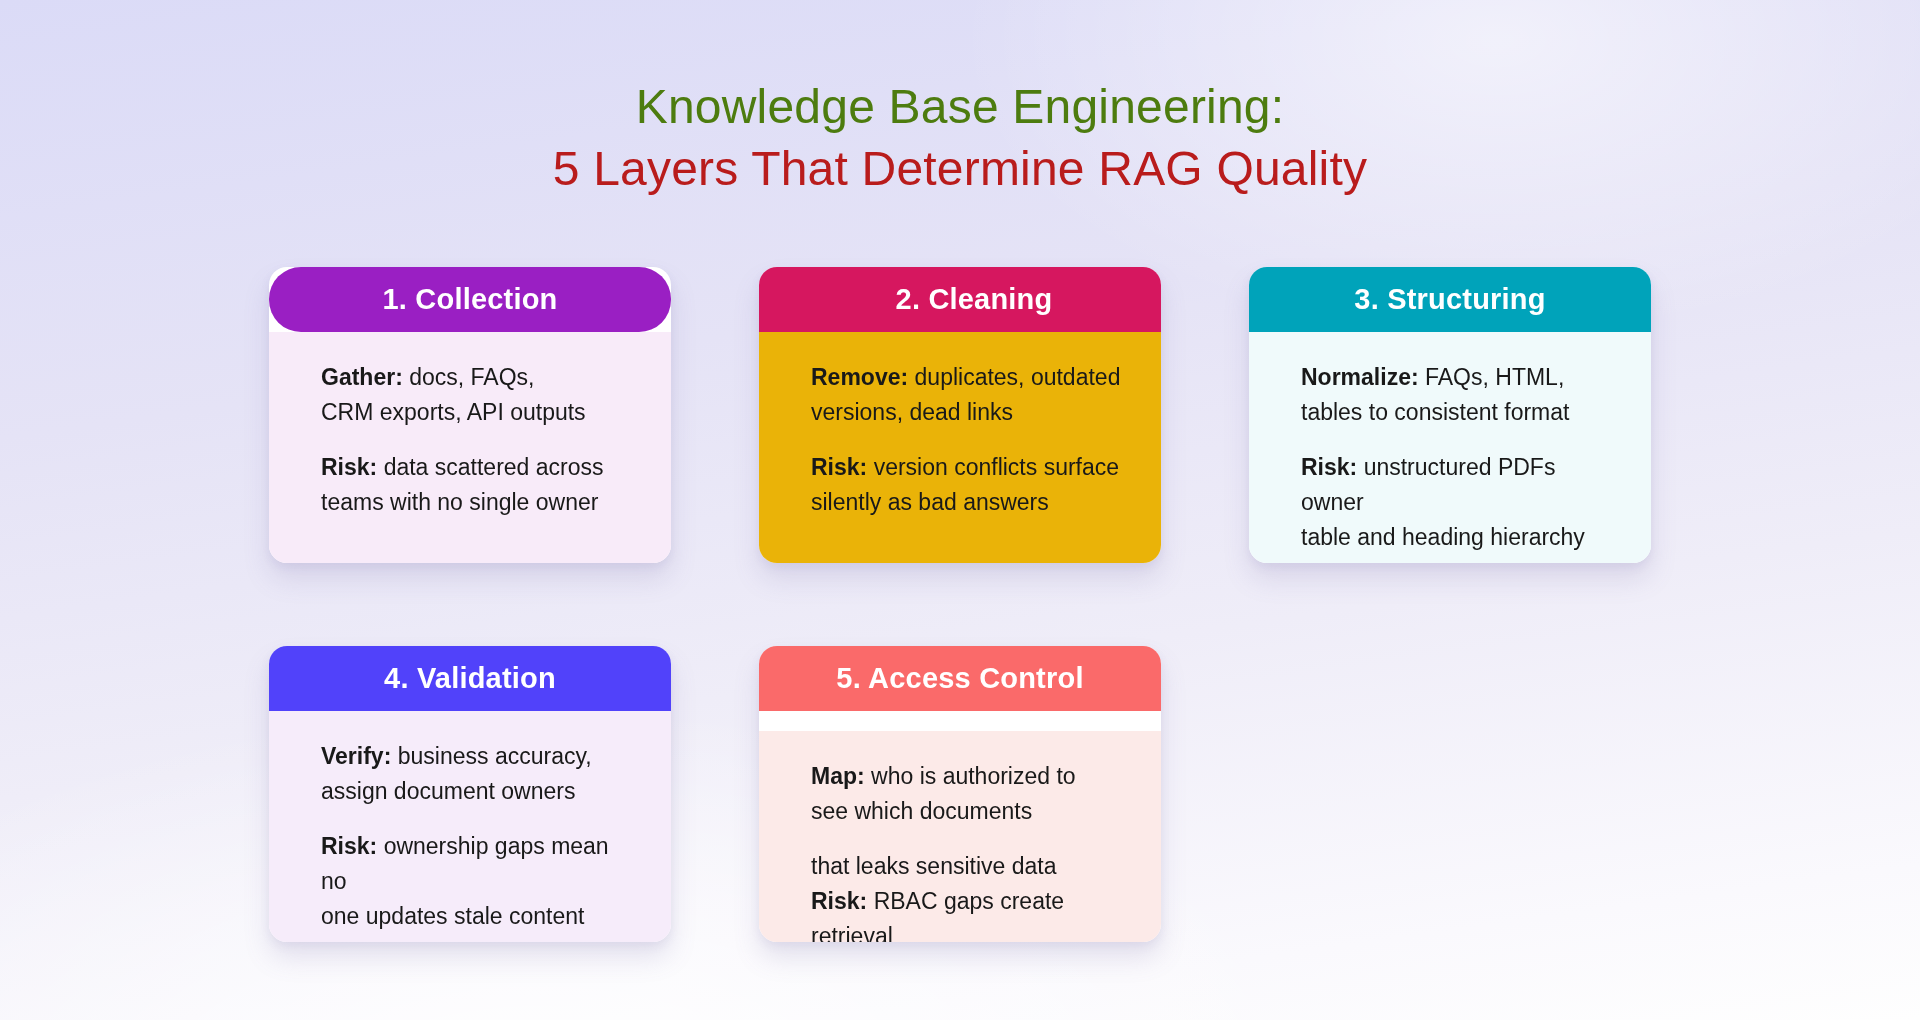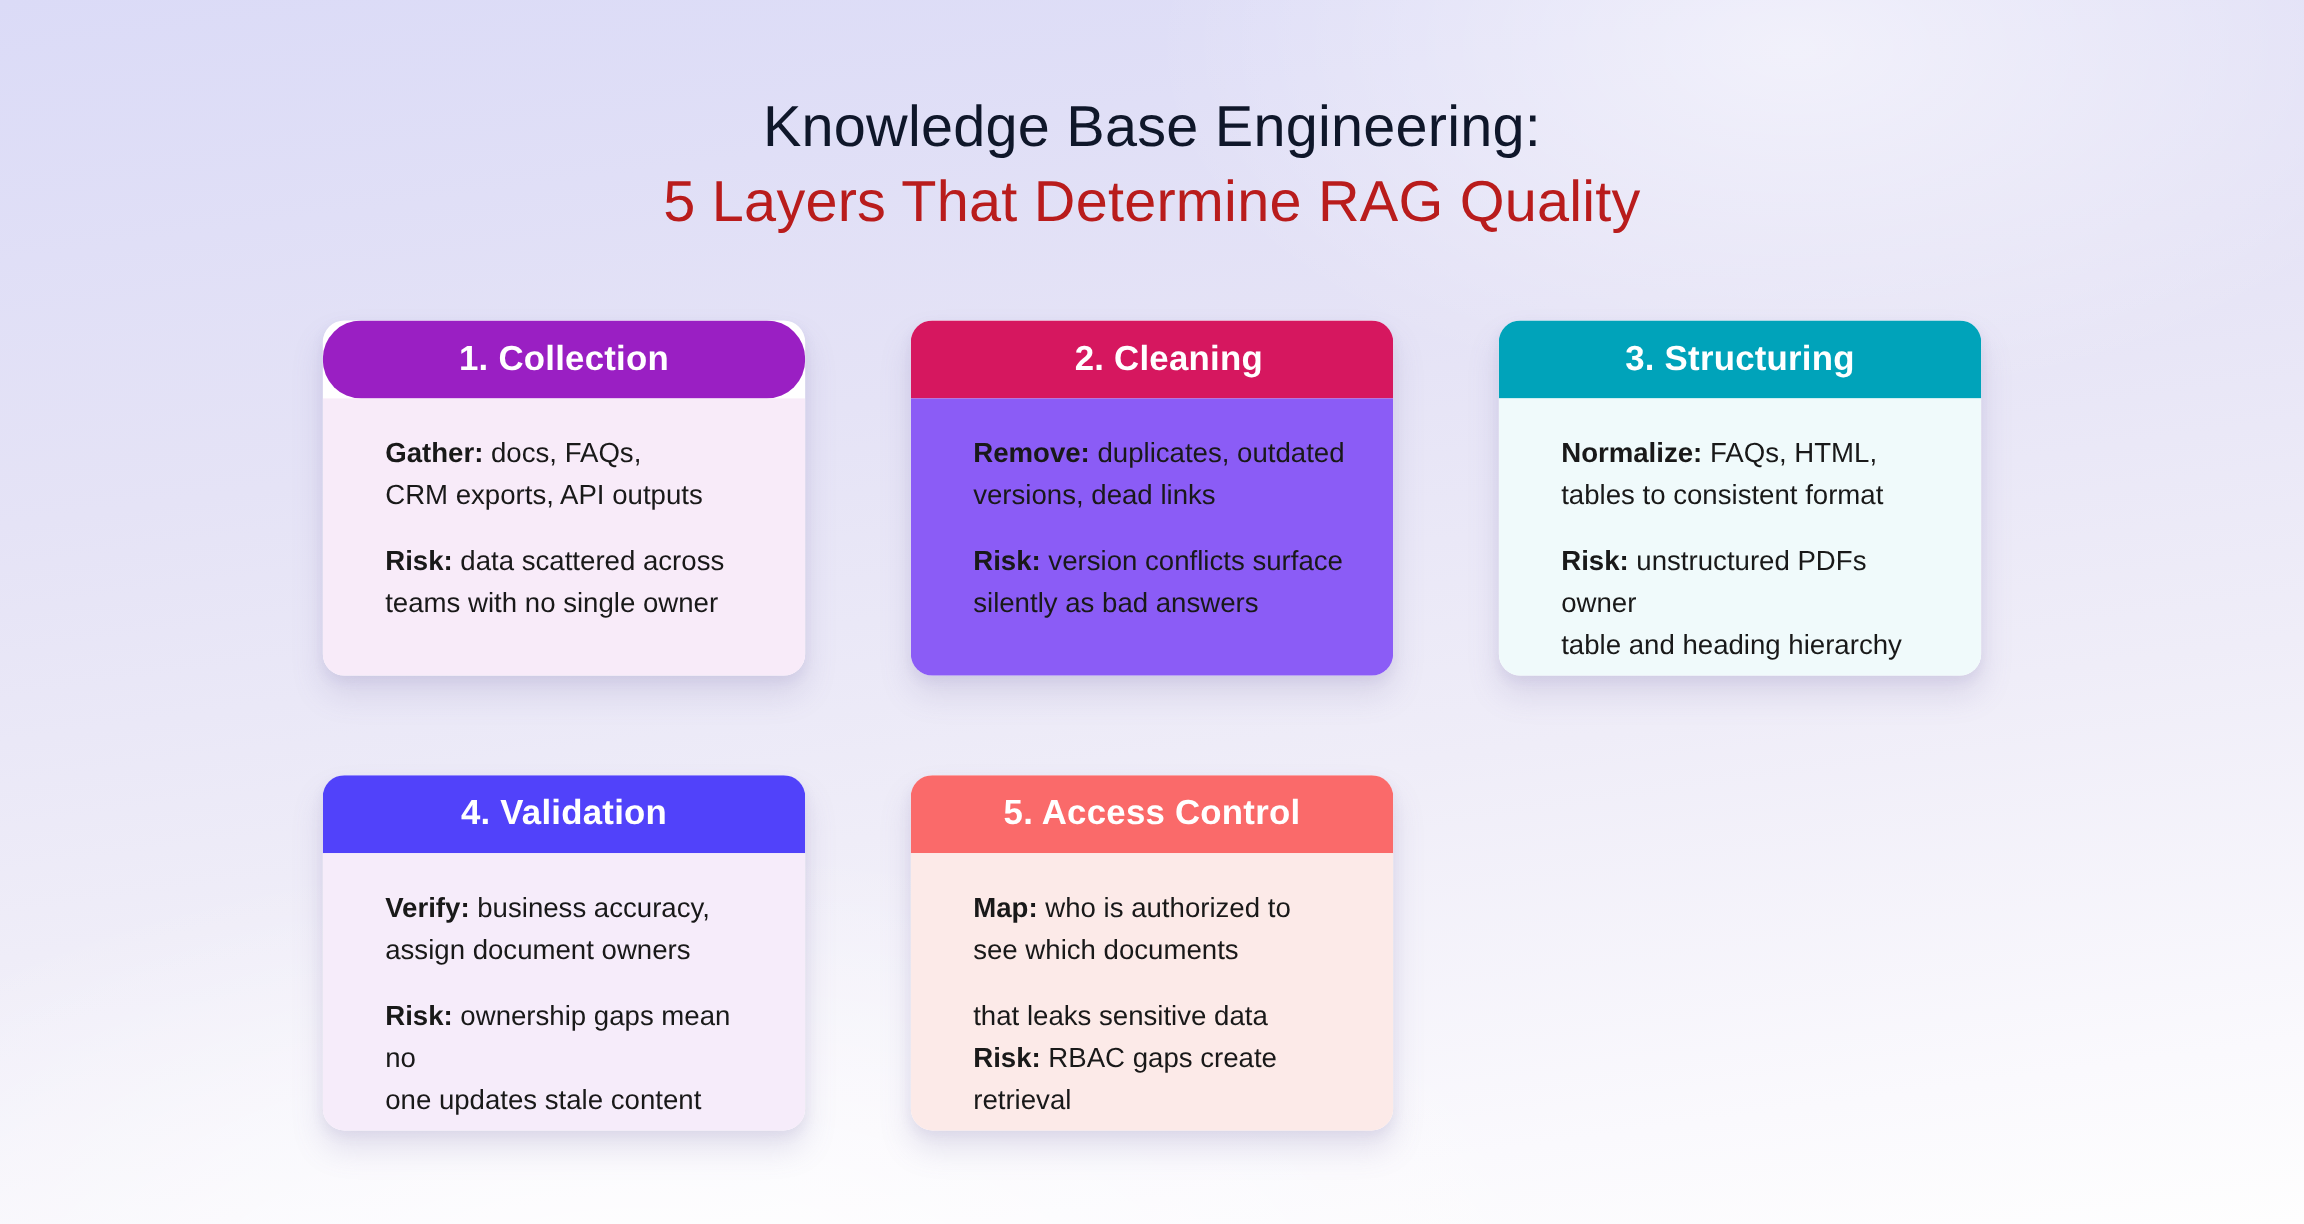--- a/index.html
+++ b/index.html
@@ -63,21 +63,21 @@
     color:#191919;
   }
   .para .line { display:block; }
   .para strong { font-weight:700; }
   .para-risk { margin-top:20px; }
 </style>
 </head>
 <body>
 
 <header class="title">
-  <div class="t1" style="color: #0f172a;">Knowledge Base Engineering:</div>
+  <div class="t1" style="color: #4d7c0f;">Knowledge Base Engineering:</div>
   <div class="t2" style="color: #b91c1c;">5 Layers That Determine RAG Quality</div>
 </header>
 
 <main class="cards">
 
   <section class="card">
     <div class="card-header" style="background: rgb(154, 31, 195); border-radius: 32px;">
       <span>1. Collection</span>
     </div>
     <div class="card-body" style="background: rgb(248, 235, 249);">
@@ -89,21 +89,21 @@
         <span class="line"><strong>Risk:</strong><span> data scattered across</span></span>
         <span class="line">teams with no single owner</span>
       </p>
     </div>
   </section>
 
   <section class="card">
     <div class="card-header" style="background: rgb(214, 23, 95); padding-left: 28px;">
       <span>2. Cleaning</span>
     </div>
-    <div class="card-body" style="background: #8b5cf6;">
+    <div class="card-body" style="background: #eab308;">
       <p class="para">
         <span class="line"><strong>Remove:</strong><span> duplicates, outdated</span></span>
         <span class="line">versions, dead links</span>
       </p>
       <p class="para para-risk">
         <span class="line"><strong>Risk:</strong><span> version conflicts surface</span></span>
         <span class="line">silently as bad answers</span>
       </p>
     </div>
   </section>
@@ -137,21 +137,21 @@
         <span class="line"><strong>Risk:</strong><span> ownership gaps mean no</span></span>
         <span class="line">one updates stale content</span>
       </p>
     </div>
   </section>
 
   <section class="card">
     <div class="card-header" style="background: rgb(250, 106, 106);">
       <span>5. Access Control</span>
     </div>
-    <div class="card-body" style="background: rgb(252, 234, 232);">
+    <div class="card-body" style="background: rgb(252, 234, 232); margin-top: 20px;">
       <p class="para">
         <span class="line"><strong>Map:</strong><span> who is authorized to</span></span>
         <span class="line">see which documents</span>
       </p>
       <p class="para para-risk">
         <span class="line">that leaks sensitive data</span>
         <span class="line"><strong>Risk:</strong><span> RBAC gaps create retrieval</span></span>
       </p>
     </div>
   </section>

